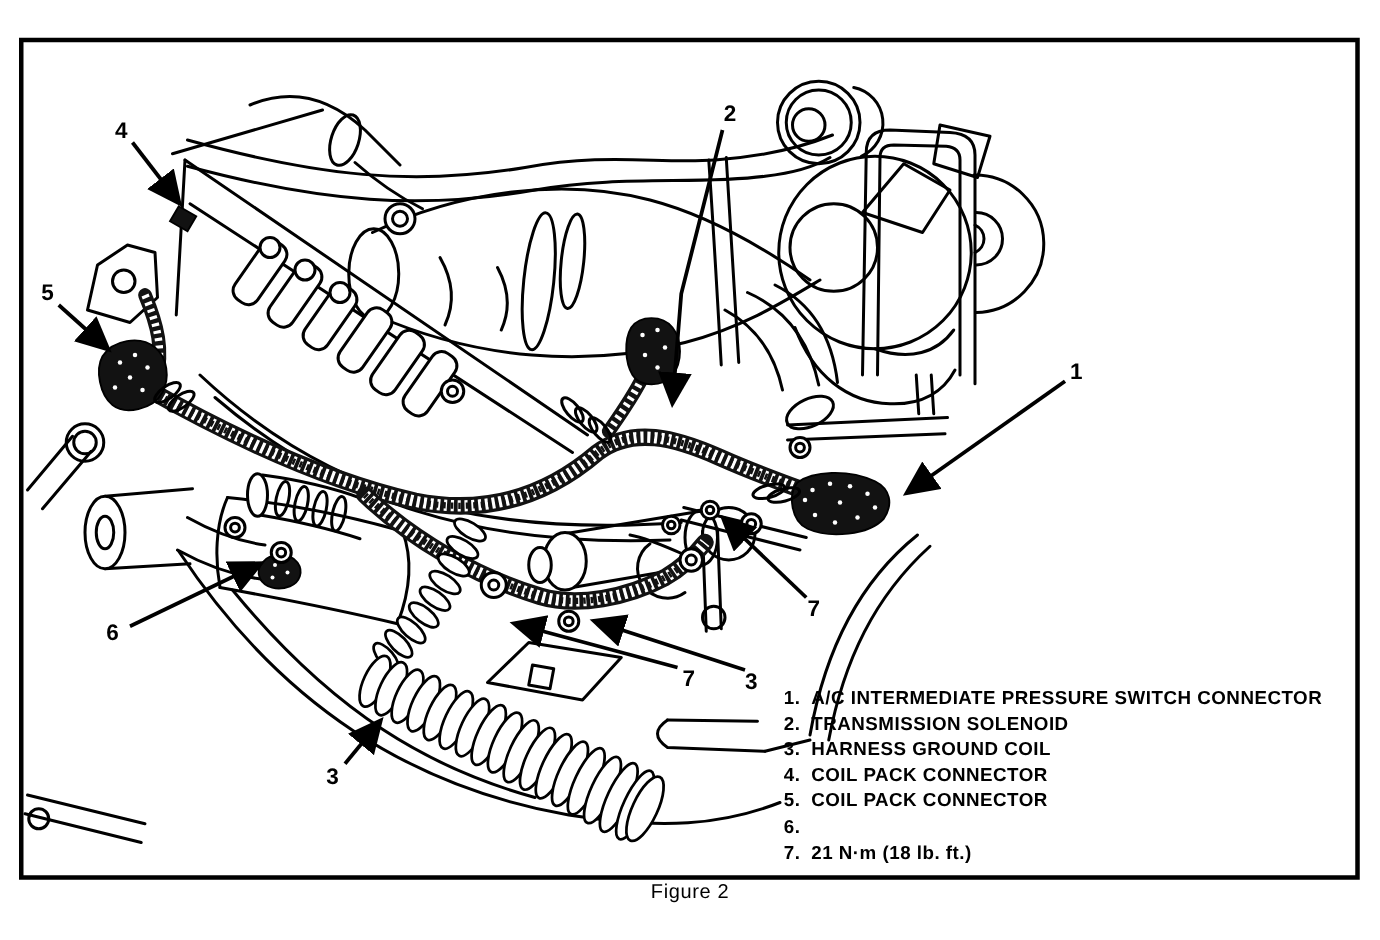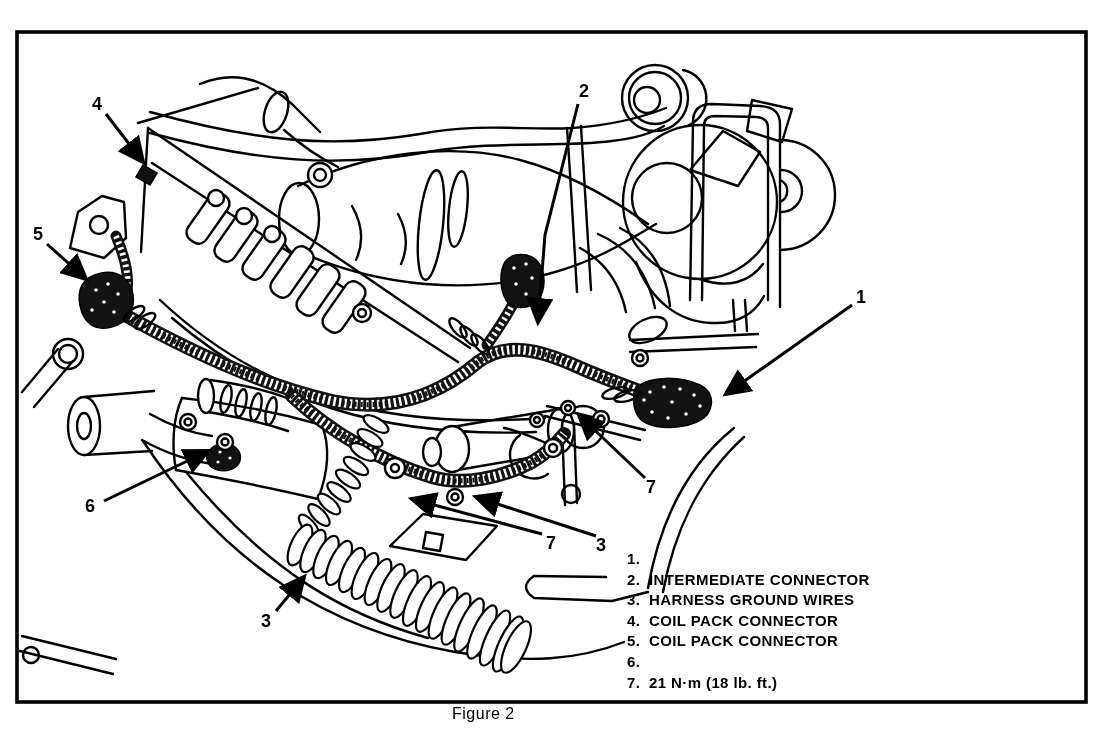--- a/index.html
+++ b/index.html
@@ -16,21 +16,21 @@
   .loomB{fill:none;stroke:#fff;stroke-width:6;stroke-dasharray:2.5 3.5;}
   .blob{fill:#121212;stroke:#000;stroke-width:1.5;}
   .spk{fill:#fff;}
   .leader{fill:none;stroke:#000;stroke-width:3;marker-end:url(#ah);}
   .callout{font:bold 18px "Liberation Sans",sans-serif;fill:#000;paint-order:stroke;
            stroke:#fff;stroke-width:4;text-anchor:middle;}
   #legend{position:absolute;left:627px;top:549px;width:470px;color:#000;
           font-weight:bold;font-size:15px;line-height:20.6px;letter-spacing:0.4px;}
   .legend-row{display:flex;white-space:nowrap;}
   .legend-num{width:22px;flex:0 0 22px;}
-  #caption{position:absolute;left:452px;top:705px;width:200px;text-align:left;
+  #caption{position:absolute;left:452px;top:705px;width:200px;text-align:center;
            font-size:16px;color:#000;letter-spacing:0.5px;}
 </style>
 </head>
 <body>
 
 <div id="page">
 
 <svg id="art" width="1104" height="752" viewBox="0 0 1104 752">
   <defs>
     <marker id="ah" markerWidth="10" markerHeight="10" refX="8" refY="4.5" orient="auto">
@@ -309,28 +309,29 @@
     <text class="callout" x="38" y="240">5</text>
     <text class="callout" x="90" y="512">6</text>
     <text class="callout" x="651" y="493">7</text>
     <text class="callout" x="551" y="549">7</text>
   </g>
 </svg>
 
 <div id="legend">
   <div class="legend-row">
     <span class="legend-num">1.</span>
+    <span>A/C INTERMEDIATE PRESSURE SWITCH CONNECTOR</span>
   </div>
   <div class="legend-row">
     <span class="legend-num">2.</span>
-    <span>INTERMEDIATE CONNECTOR</span>
+    <span>TRANSMISSION SOLENOID</span>
   </div>
   <div class="legend-row">
     <span class="legend-num">3.</span>
-    <span>HARNESS GROUND WIRES</span>
+    <span>HARNESS GROUND COIL</span>
   </div>
   <div class="legend-row">
     <span class="legend-num">4.</span>
     <span>COIL PACK CONNECTOR</span>
   </div>
   <div class="legend-row">
     <span class="legend-num">5.</span>
     <span>COIL PACK CONNECTOR</span>
   </div>
   <div class="legend-row">

